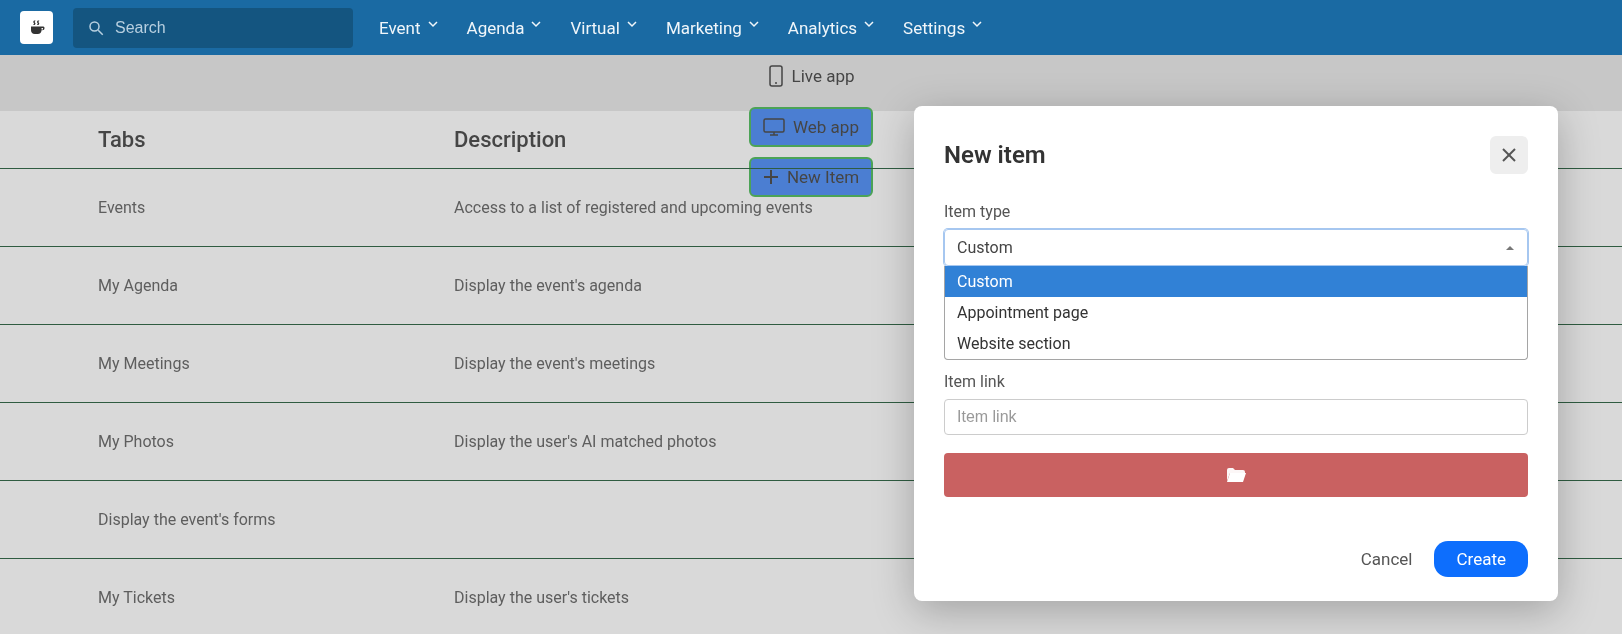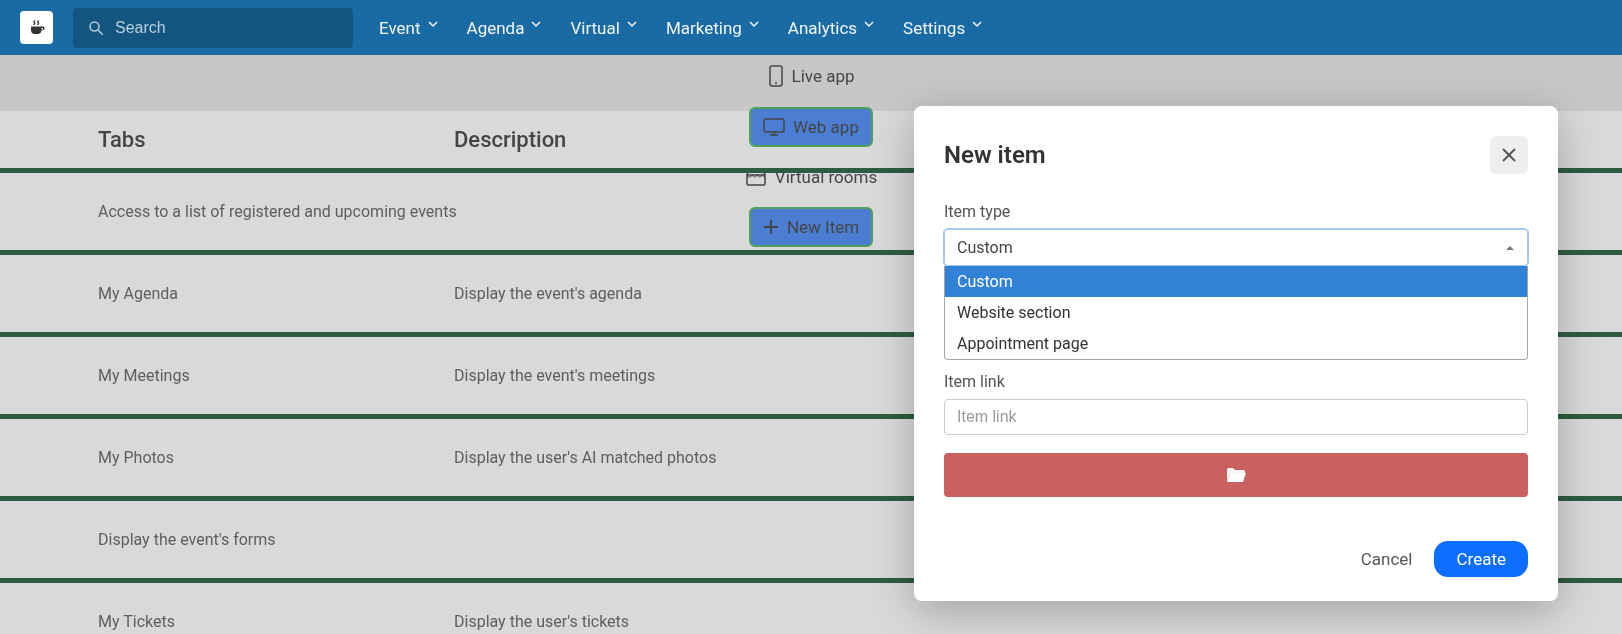--- a/index.html
+++ b/index.html
@@ -12,21 +12,21 @@
     .search-wrap input::placeholder { color:#b8d0e0; }
     .nav { display:flex; gap:28px; margin-left:6px; }
     .nav-item { display:flex; align-items:flex-start; gap:6px; color:#f0f6fa; font-size:17px; cursor:pointer; }
 
     .toolbar { background:#e7e7e7; height:56px; display:flex; align-items:center; padding:0 26px; gap:10px;flex-direction:column; }
     .tool-btn { display:flex; align-items:center; gap:8px; padding:8px 12px; border-radius:6px; font-size:17px; color:#333; cursor:pointer; border:2px solid transparent; }
     .tool-btn.hl { border:2px solid #3cb54b; background:#3b82f6; }
 
     .content { position:relative; }
     .tbl { width:100%; }
-    .tbl-row { display:flex; border-bottom:5px solid #14532d; padding:0 98px;align-items:center; }
+    .tbl-row { display:flex; border-bottom:1px solid #14532d; padding:0 98px;align-items:center; }
     .tbl-head .cell { font-size:22px; font-weight:500; padding:16px 0; }
     .tbl-body .cell { font-size:16px; color:#555; padding:29px 0; }
     .col-tabs { width:356px; flex-shrink:0; }
     .col-desc { flex:1; }
 
     .overlay { position:absolute; top:55px; left:0; right:0; bottom:0; background:rgba(120,120,120,0.28); z-index:5; }
 
     .modal { position:absolute; top:106px; left:914px; width:644px; background:#fff; border-radius:8px; z-index:10; padding:30px 30px 24px 30px; box-shadow:0 10px 40px rgba(0,0,0,.25); }
     .modal-head { display:flex; justify-content:space-between; align-items:center; margin-bottom:28px; }
     .modal-title { font-size:24px; font-weight:600; color:#333; }
@@ -111,45 +111,38 @@
     <span>Live app</span>
   </div>
   <div class="tool-btn hl">
     <svg width="22" height="18" viewBox="0 0 22 18">
         <rect x="1" y="1" width="20" height="13" rx="1.5" stroke="#333" stroke-width="1.5" fill="none"></rect>
         <line x1="7" y1="17" x2="15" y2="17" stroke="#333" stroke-width="1.5"></line>
         <line x1="11" y1="14" x2="11" y2="17" stroke="#333" stroke-width="1.5"></line>
       </svg>
     <span>Web app</span>
   </div>
-  <div class="tool-btn">
-    <svg width="22" height="18" viewBox="0 0 22 18">
-        <path d="M2 7h18v9a1 1 0 0 1-1 1H3a1 1 0 0 1-1-1V7z" stroke="#333" stroke-width="1.5" fill="none"></path>
-        <path d="M2 7L4 1h14l2 6" stroke="#333" stroke-width="1.5" fill="none"></path>
-        <path d="M2 7c0 1 1 2 2.5 2S7 8 7 7s1 2 2.5 2S12 8 12 7s1 2 2.5 2S17 8 17 7s1 2 2.5 2" stroke="#333" stroke-width="1" fill="none"></path>
-      </svg>
-    <span>Virtual rooms</span>
-  </div>
   <div class="tool-btn hl">
     <svg width="16" height="16" viewBox="0 0 16 16">
         <line x1="8" y1="1" x2="8" y2="15" stroke="#333" stroke-width="2"></line>
         <line x1="1" y1="8" x2="15" y2="8" stroke="#333" stroke-width="2"></line>
       </svg>
     <span>New Item</span>
   </div>
 </div>
 
 <div class="content">
   <div class="tbl">
     <div class="tbl-row tbl-head">
       <div class="cell col-tabs">Tabs</div>
       <div class="cell col-desc">Description</div>
     </div>
     <div class="tbl-body" id="tbody">
         <div class="tbl-row tbl-body">
+          <div class="cell col-tabs">Events</div>
           <div class="cell col-desc">Access to a list of registered and upcoming events</div>
         </div>
         <div class="tbl-row tbl-body">
           <div class="cell col-tabs">My Agenda</div>
           <div class="cell col-desc">Display the event's agenda</div>
         </div>
         <div class="tbl-row tbl-body">
           <div class="cell col-tabs">My Meetings</div>
           <div class="cell col-desc">Display the event's meetings</div>
         </div>
@@ -181,22 +174,22 @@
 
   <label class="form-label">Item type</label>
   <div class="select-box">
     <span>Custom</span>
     <svg width="10" height="10" viewBox="0 0 10 10">
         <path d="M1 7l4-4 4 4z" fill="#777"></path>
       </svg>
   </div>
   <div class="dropdown">
     <div class="dd-opt sel">Custom</div>
+    <div class="dd-opt">Appointment page</div>
     <div class="dd-opt">Website section</div>
-    <div class="dd-opt">Appointment page</div>
   </div>
 
   <label class="form-label" style="margin-top:12px">Item link</label>
   <input class="text-input" type="text" placeholder="Item link" style="">
 
   <div class="folder-btn">
     <svg width="20" height="16" viewBox="0 0 20 16">
         <path d="M1 3a2 2 0 0 1 2-2h4l2 2h8a2 2 0 0 1 2 2v1H4L1 14V3z" fill="#fff" opacity=".95"></path>
         <path d="M4 6h16l-3 9H1l3-9z" fill="#fff"></path>
       </svg>

